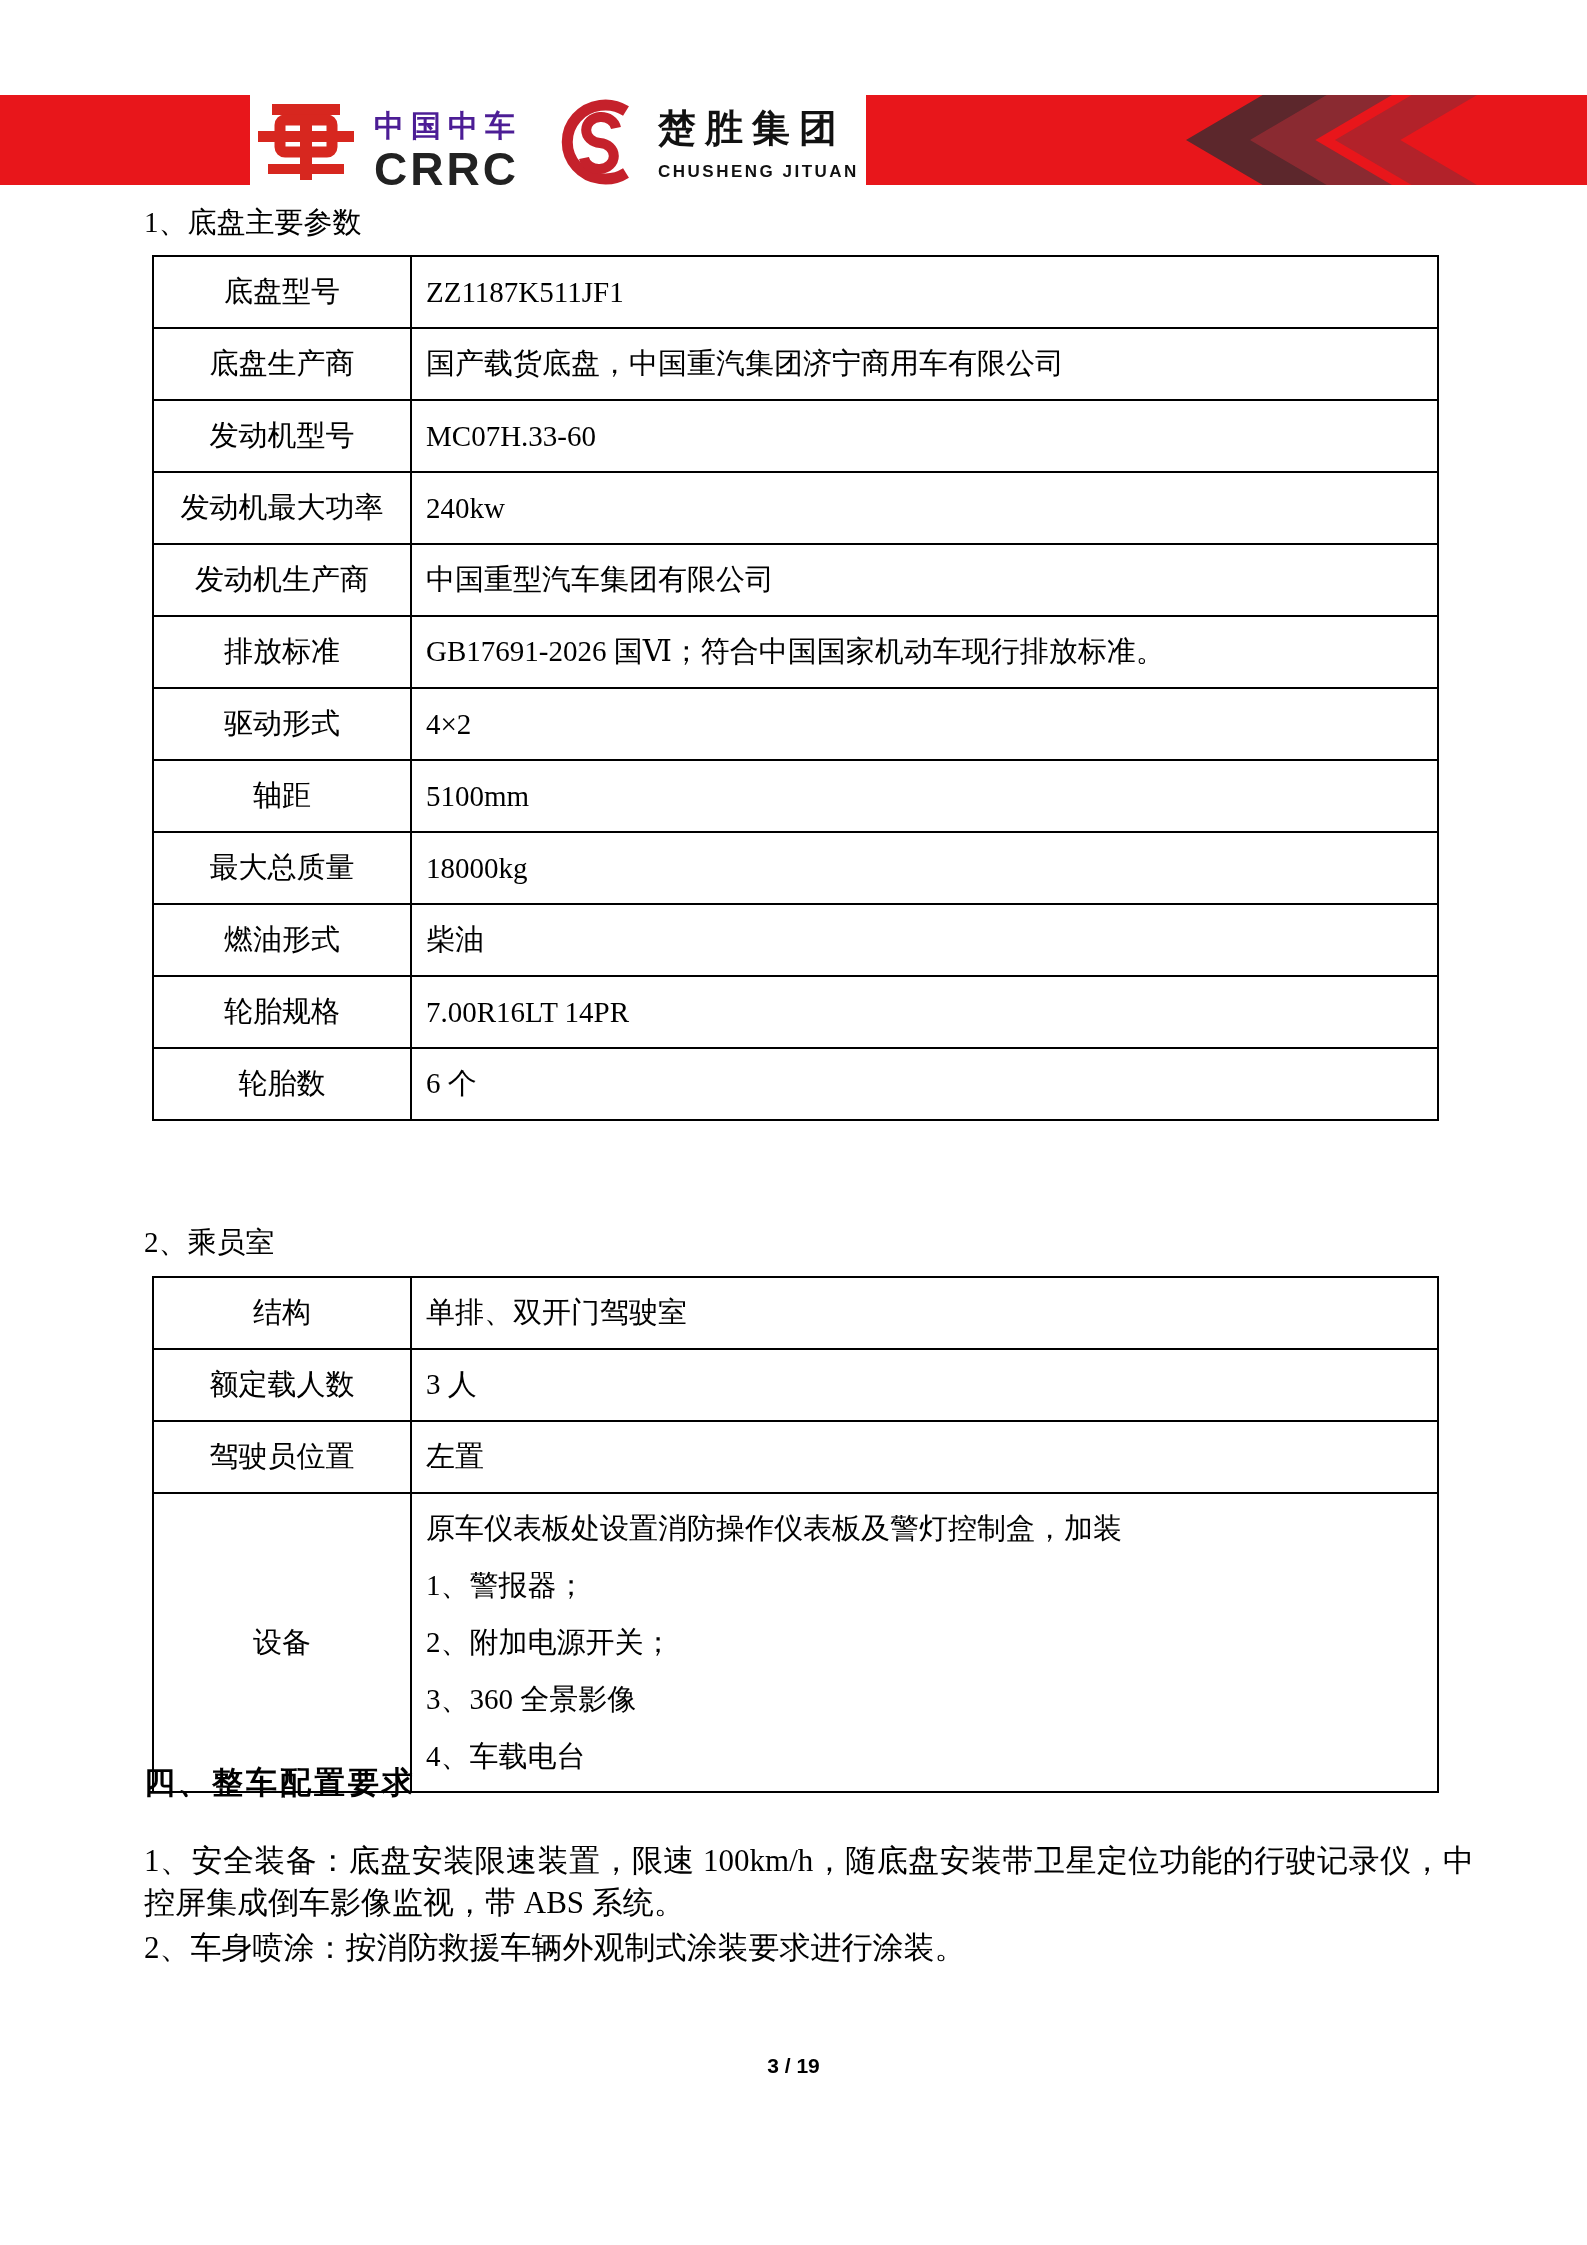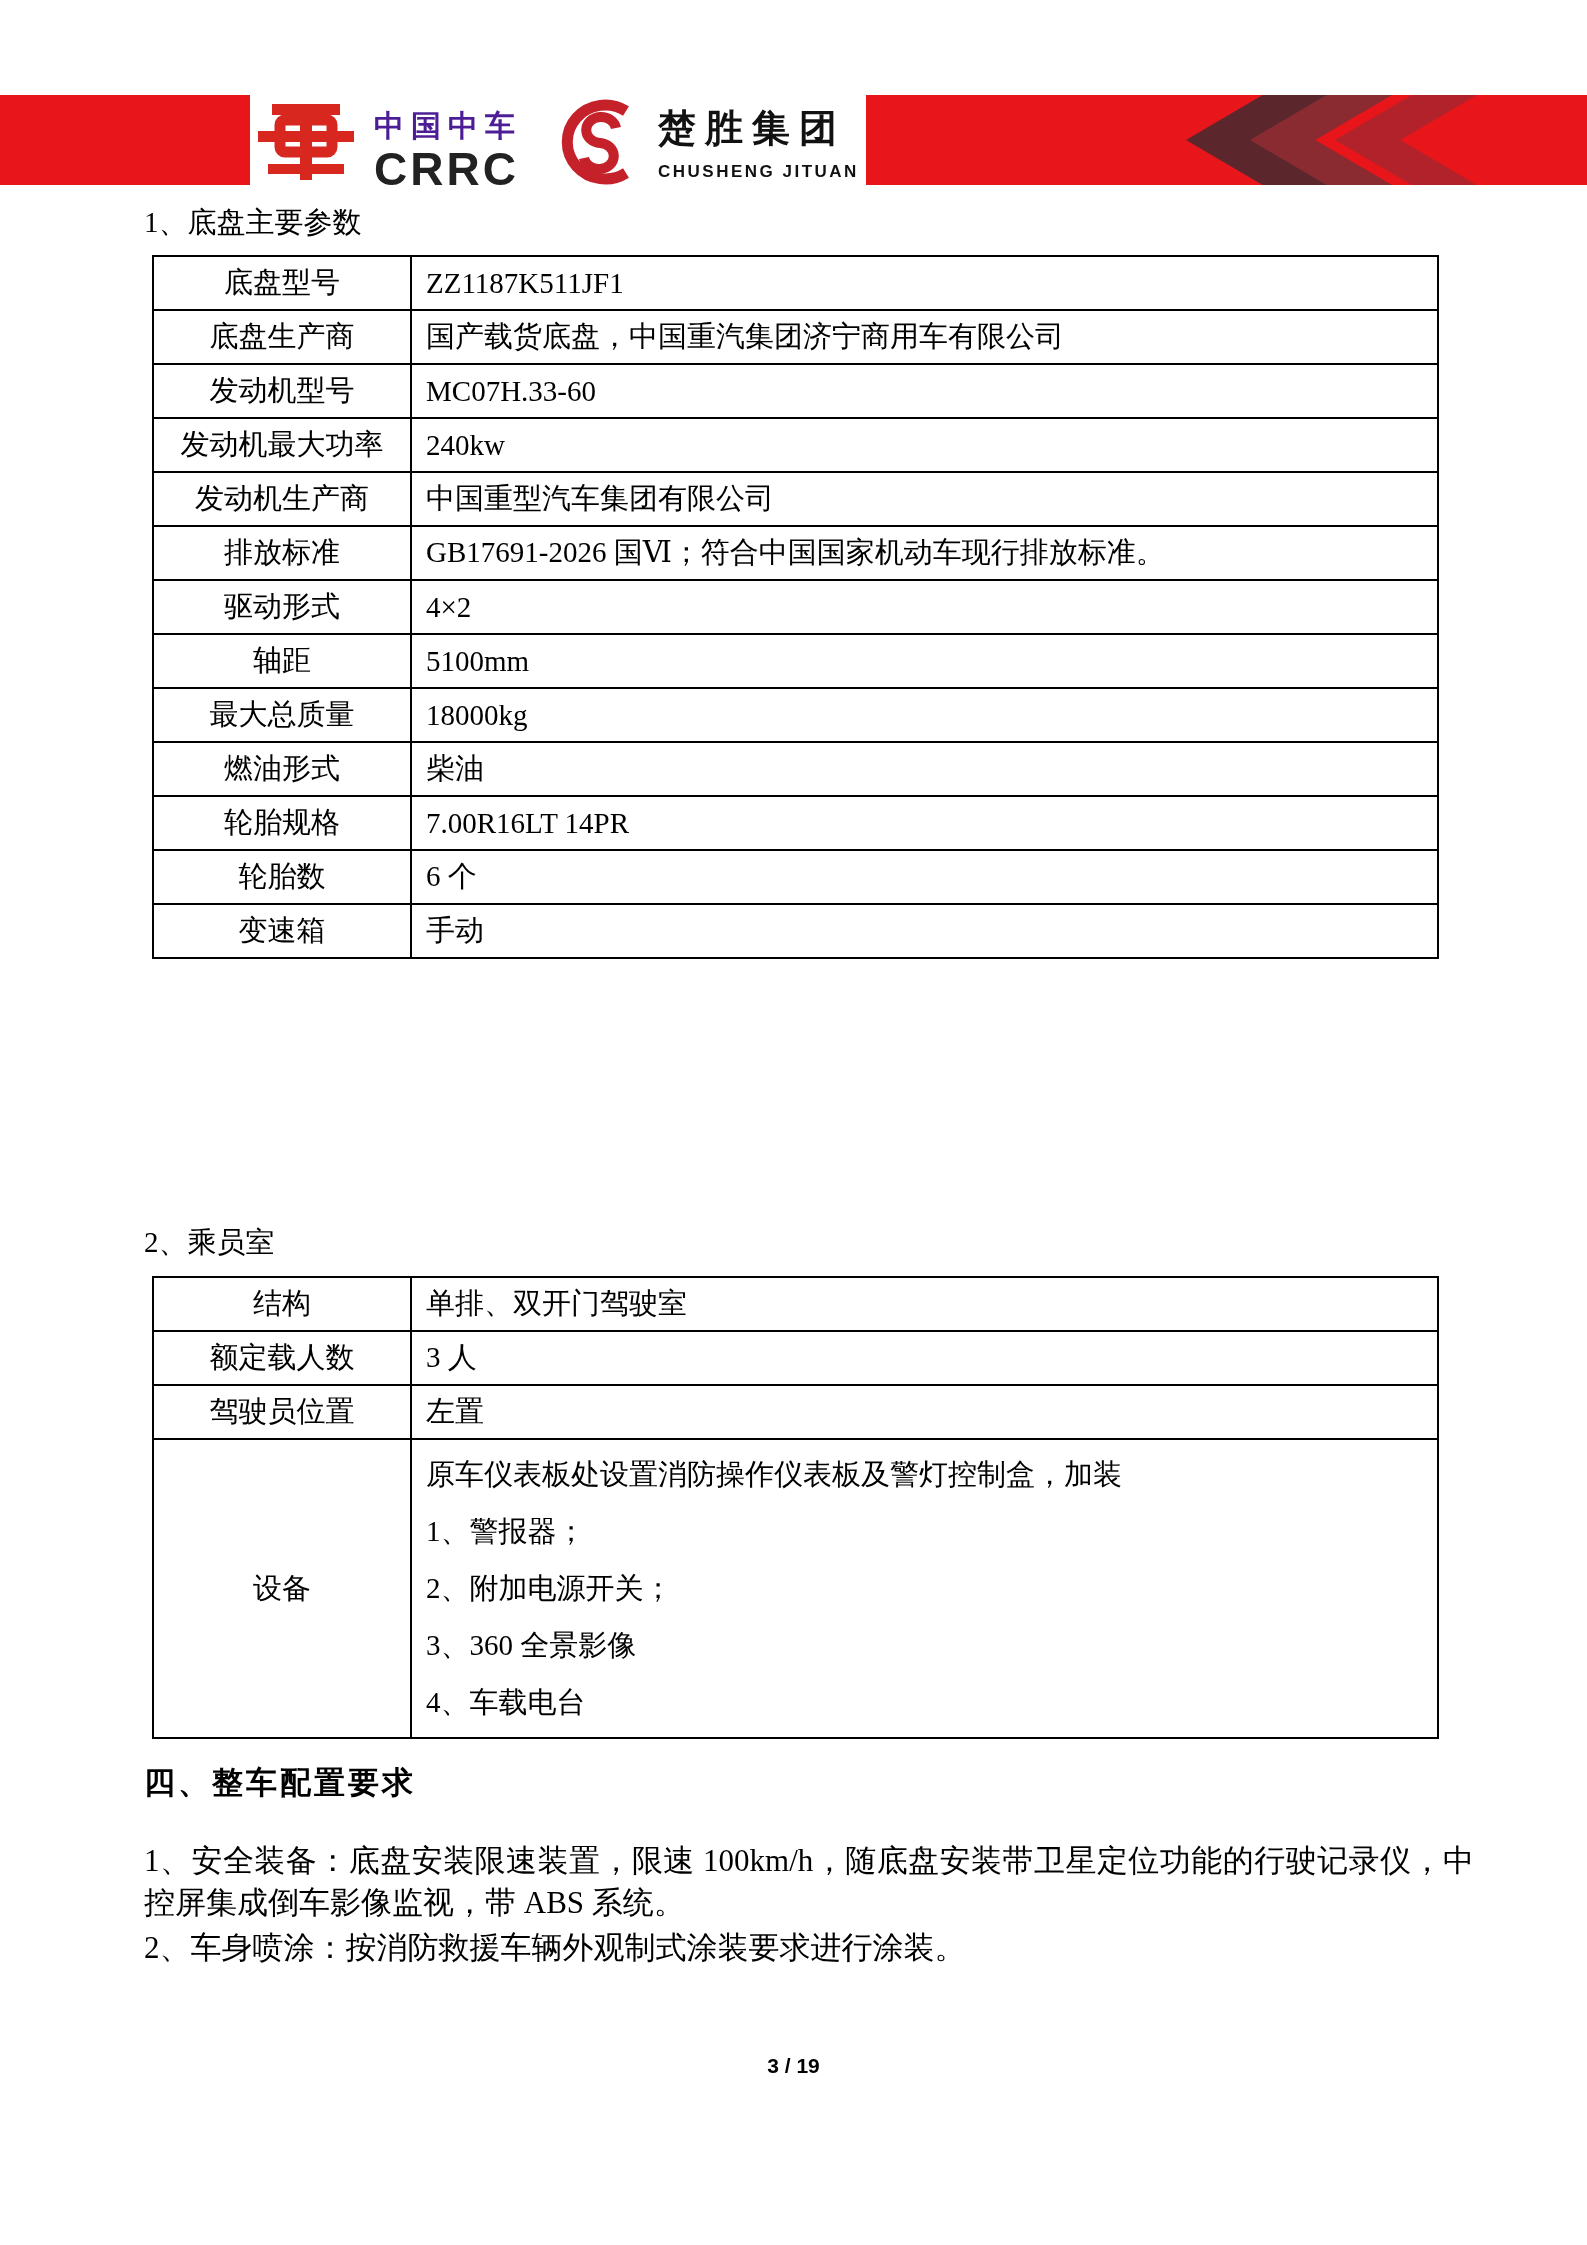--- a/index.html
+++ b/index.html
@@ -33,21 +33,21 @@
   .h-sub { position:absolute; left:144px; font-size:29px; line-height:36px; white-space:nowrap; }
   .h-sec1 { top:204px; }
   .h-sec2 { top:1224px; }
   .h-main { position:absolute; left:144px; top:1762px; font-size:31px; font-weight:bold;
             letter-spacing:3px; line-height:42px; white-space:nowrap;text-align:center; }
   
   table.spec { position:absolute; left:152px; border-collapse:collapse; table-layout:fixed;
                width:1285px; font-size:29px; }
   table.t1 { top:255px; }
   table.t2 { top:1276px; }
-  table.spec td { border:2px solid #000; height:54px; vertical-align:middle; }
+  table.spec td { border:2px solid #000; height:72px; vertical-align:middle; }
   table.spec td.c1 { width:258px; text-align:center; }
   table.spec td.c2 { width:1027px; text-align:left; padding-left:14px; }
   td.equip-val { padding:6px 0 6px 14px; }
   .equip-line { height:57px; line-height:57px; white-space:nowrap; }
   
   .paras { position:absolute; left:144px; top:1840px; width:1330px; font-size:31px; }
   .paras p { line-height:42px; margin:0; text-align:justify; }
   .paras p + p { margin-top:3px; }
   .footer { position:absolute; left:0; top:2054px; width:100%; text-align:center;
             font-family:"Liberation Sans","DejaVu Sans",sans-serif;
@@ -134,24 +134,20 @@
           <td class="c2">柴油</td>
         </tr>
       <tr>
           <td class="c1">轮胎规格</td>
           <td class="c2">7.00R16LT 14PR</td>
         </tr>
       <tr>
           <td class="c1">轮胎数</td>
           <td class="c2">6 个</td>
         </tr>
-      <tr>
-          <td class="c1">变速箱</td>
-          <td class="c2">手动</td>
-        </tr>
     </tbody>
   </table>
 
   <div class="h-sub h-sec2">2、乘员室</div>
 
   <table class="spec t2">
     <tbody>
       <tr>
           <td class="c1">结构</td>
           <td class="c2">单排、双开门驾驶室</td>

